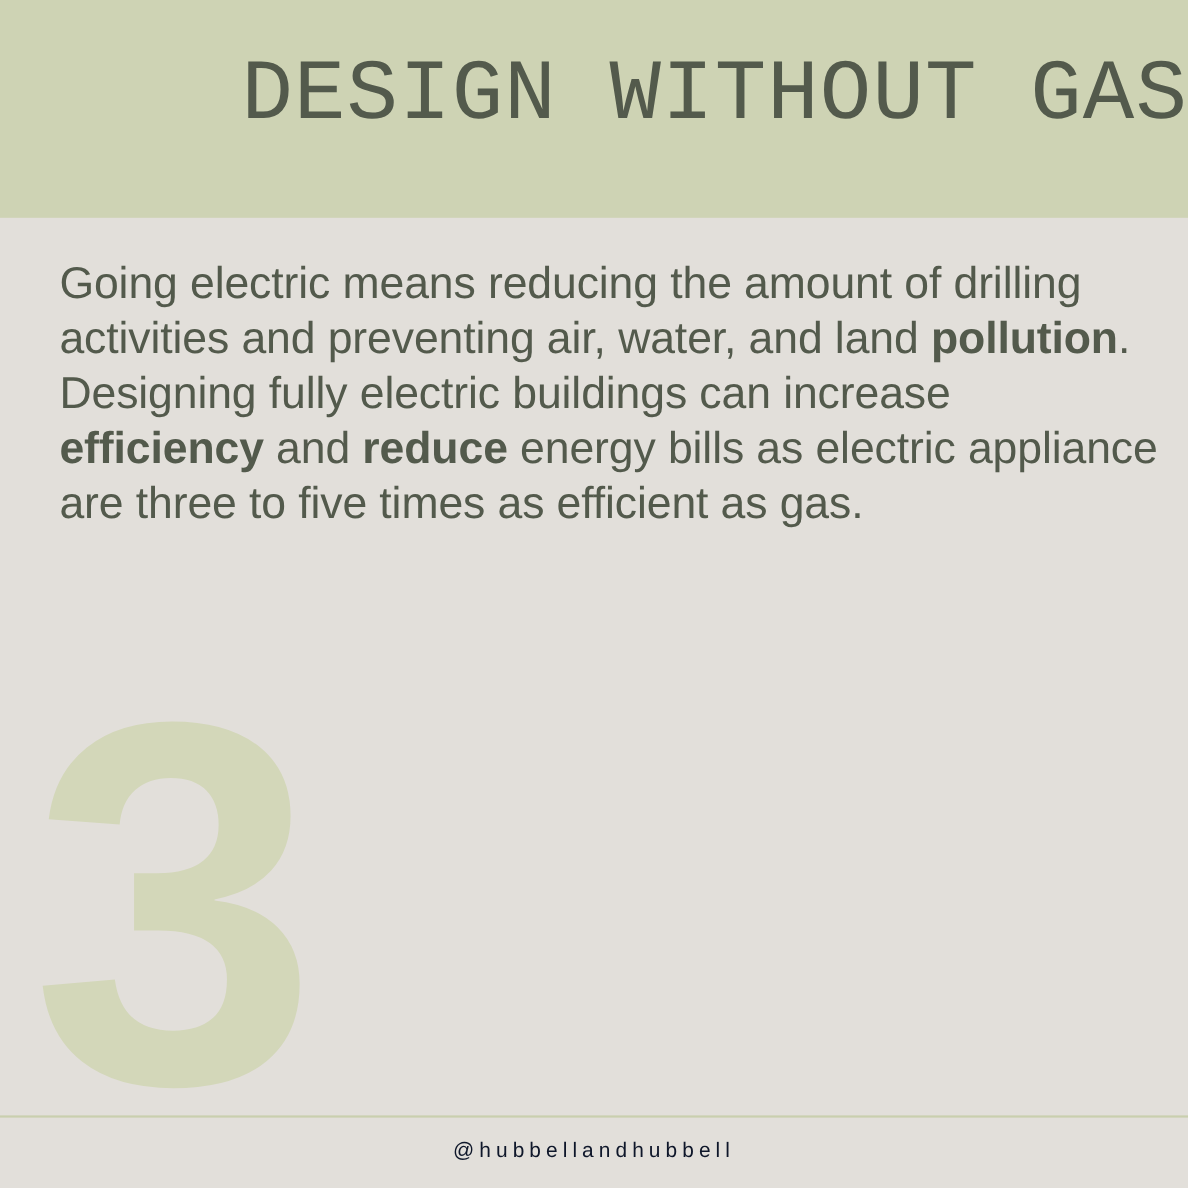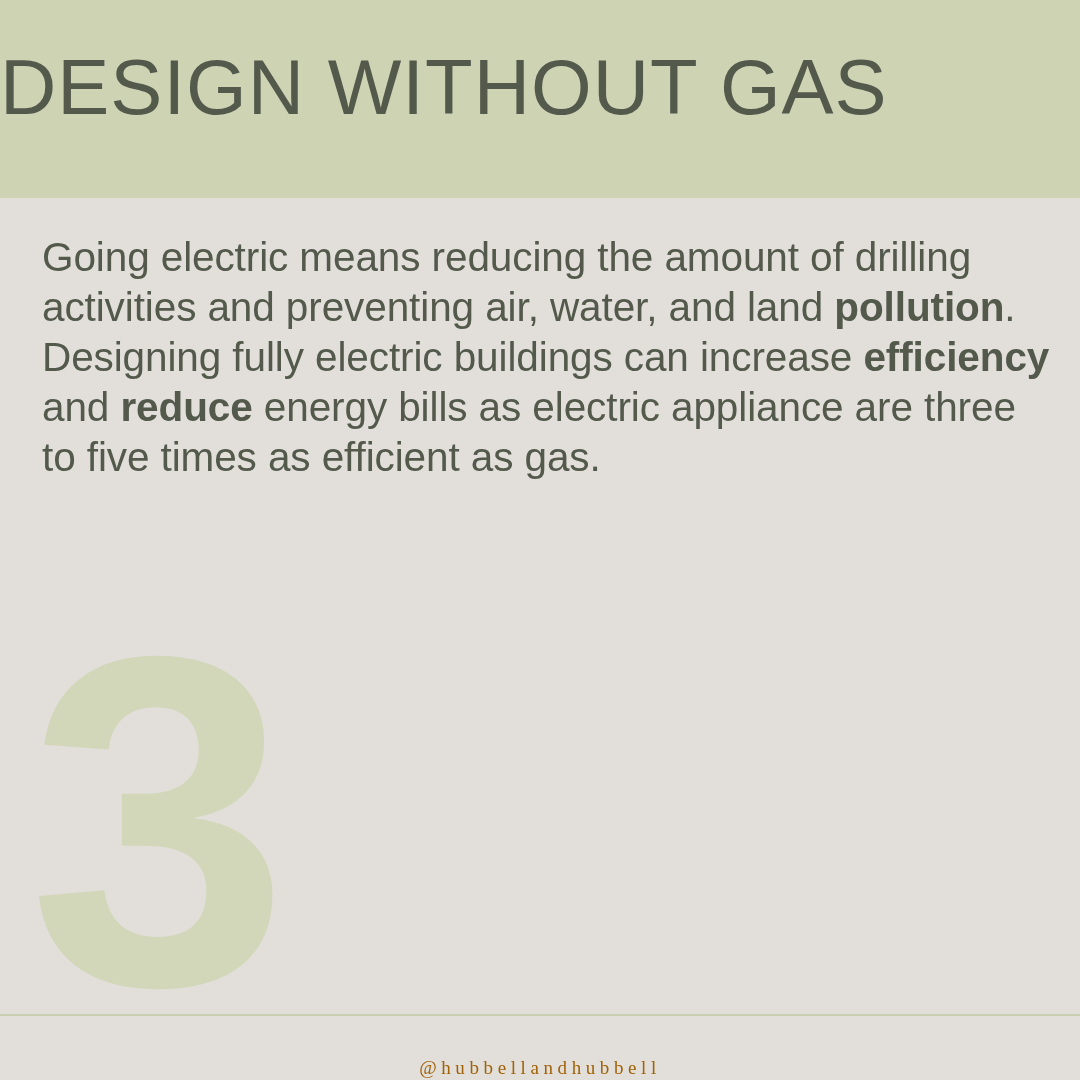--- a/index.html
+++ b/index.html
@@ -31,23 +31,23 @@
     width: 1080px;
     height: 198px;
     background: #ced3b4;
     box-sizing: border-box;
   }
   #page-title {
     position: absolute;
     left: 0;
     right: 0;
     top: 48px;
-    text-align: left;
+    text-align: right;
     color: #535a4c;
-    font-family: Liberation Sans, sans-serif;
+    font-family: Liberation Mono, monospace;
     font-weight: 300;
     font-size: 78px;
     letter-spacing: 1.0px;
     line-height: 1.0;
     white-space: nowrap;
   }
 
   
   #watermark-number {
     position: absolute;
@@ -74,21 +74,21 @@
     width: 1015px;
     z-index: 2;
     color: #535a4c;
     font-family: "Liberation Sans", sans-serif;
     font-weight: 400;
     font-size: 40.5px;
     line-height: 50px;
     letter-spacing: -0.1px;
   }
   #body-copy p {
-    margin: 0 0 50px 4px;
+    margin: 0 0 50px 16px;
   }
   #body-copy p:last-child {
     margin-bottom: 0;
   }
   #body-copy b,
   #body-copy strong {
     font-weight: bold;
   }
 
   
@@ -100,26 +100,25 @@
     height: 2px;
     background: #c9cfae;
     z-index: 3;
   }
   #footer-handle {
     position: absolute;
     left: 0;
     right: 0;
     top: 1036px;
     text-align: center;
-    color: #a16207;
-    font-family: Liberation Serif, serif;
+    color: #0f172a;
+    font-family: Liberation Sans, sans-serif;
     font-size: 19px;
     letter-spacing: 4.6px;
     z-index: 3;
-    margin-top: 21px;
   }
 </style>
 </head>
 <body>
 
 <div id="card">
 
   <div id="header-band">
     <div id="page-title">DESIGN WITHOUT GAS</div>
   </div>

